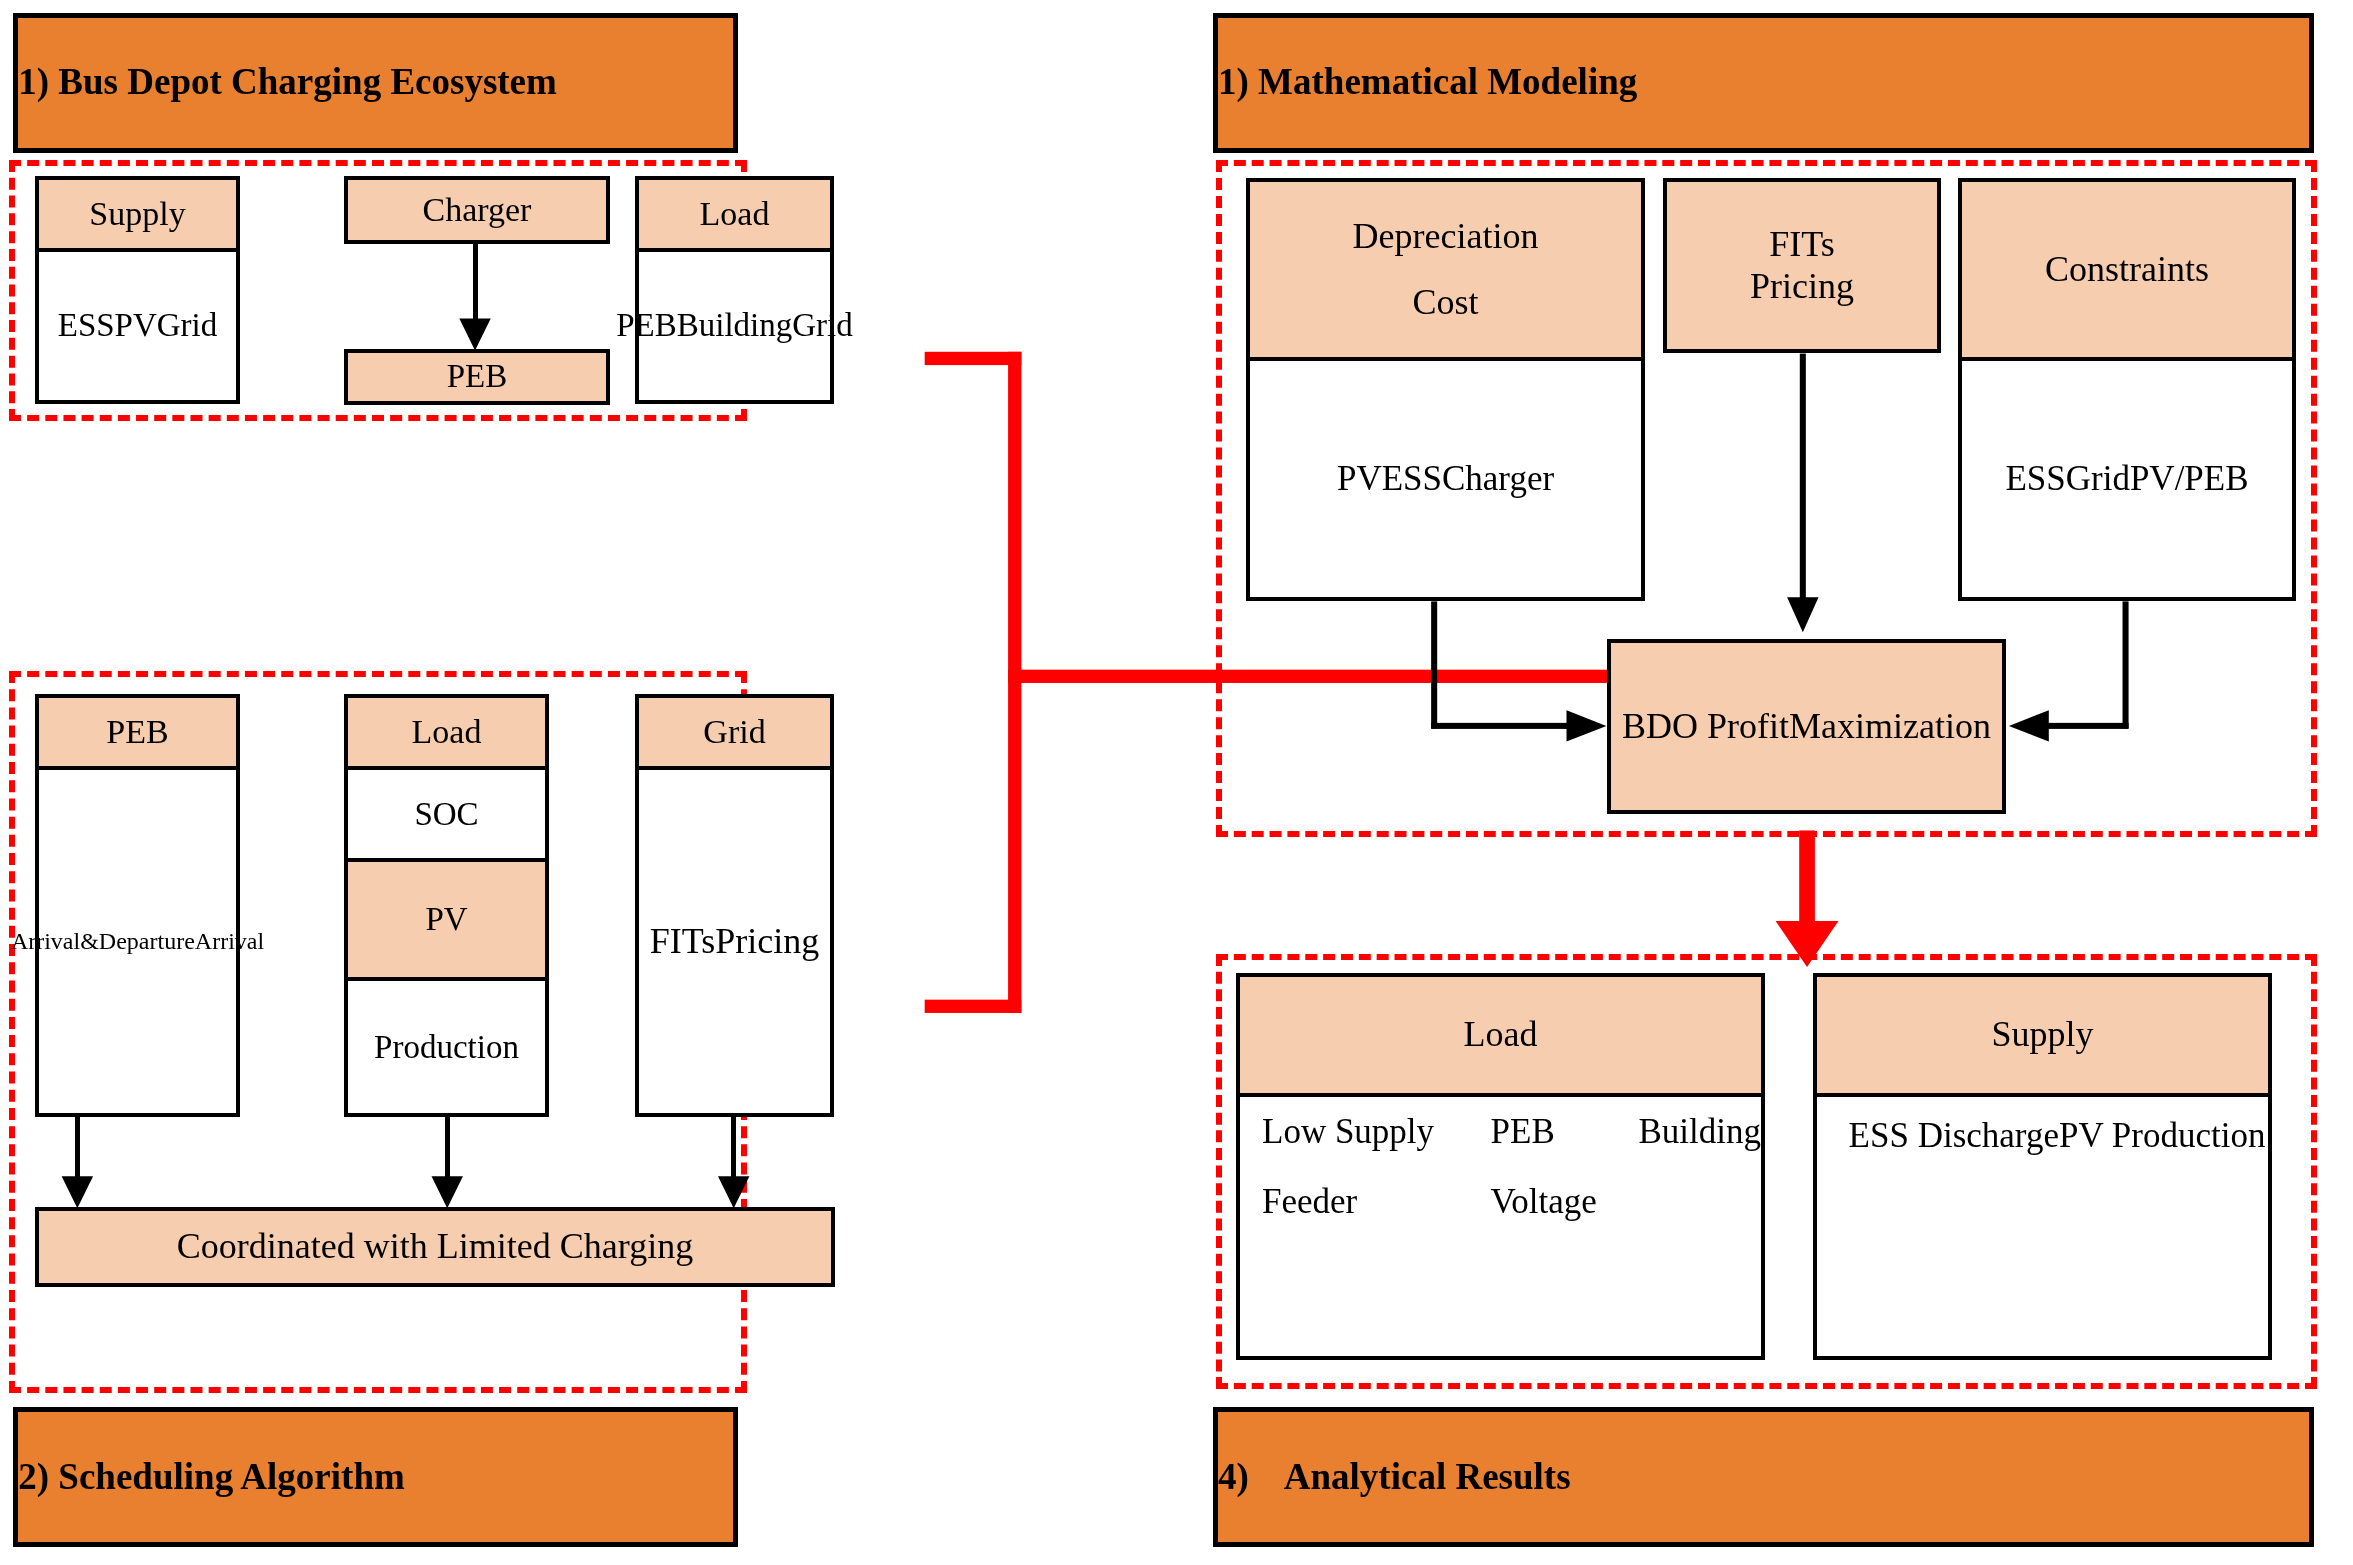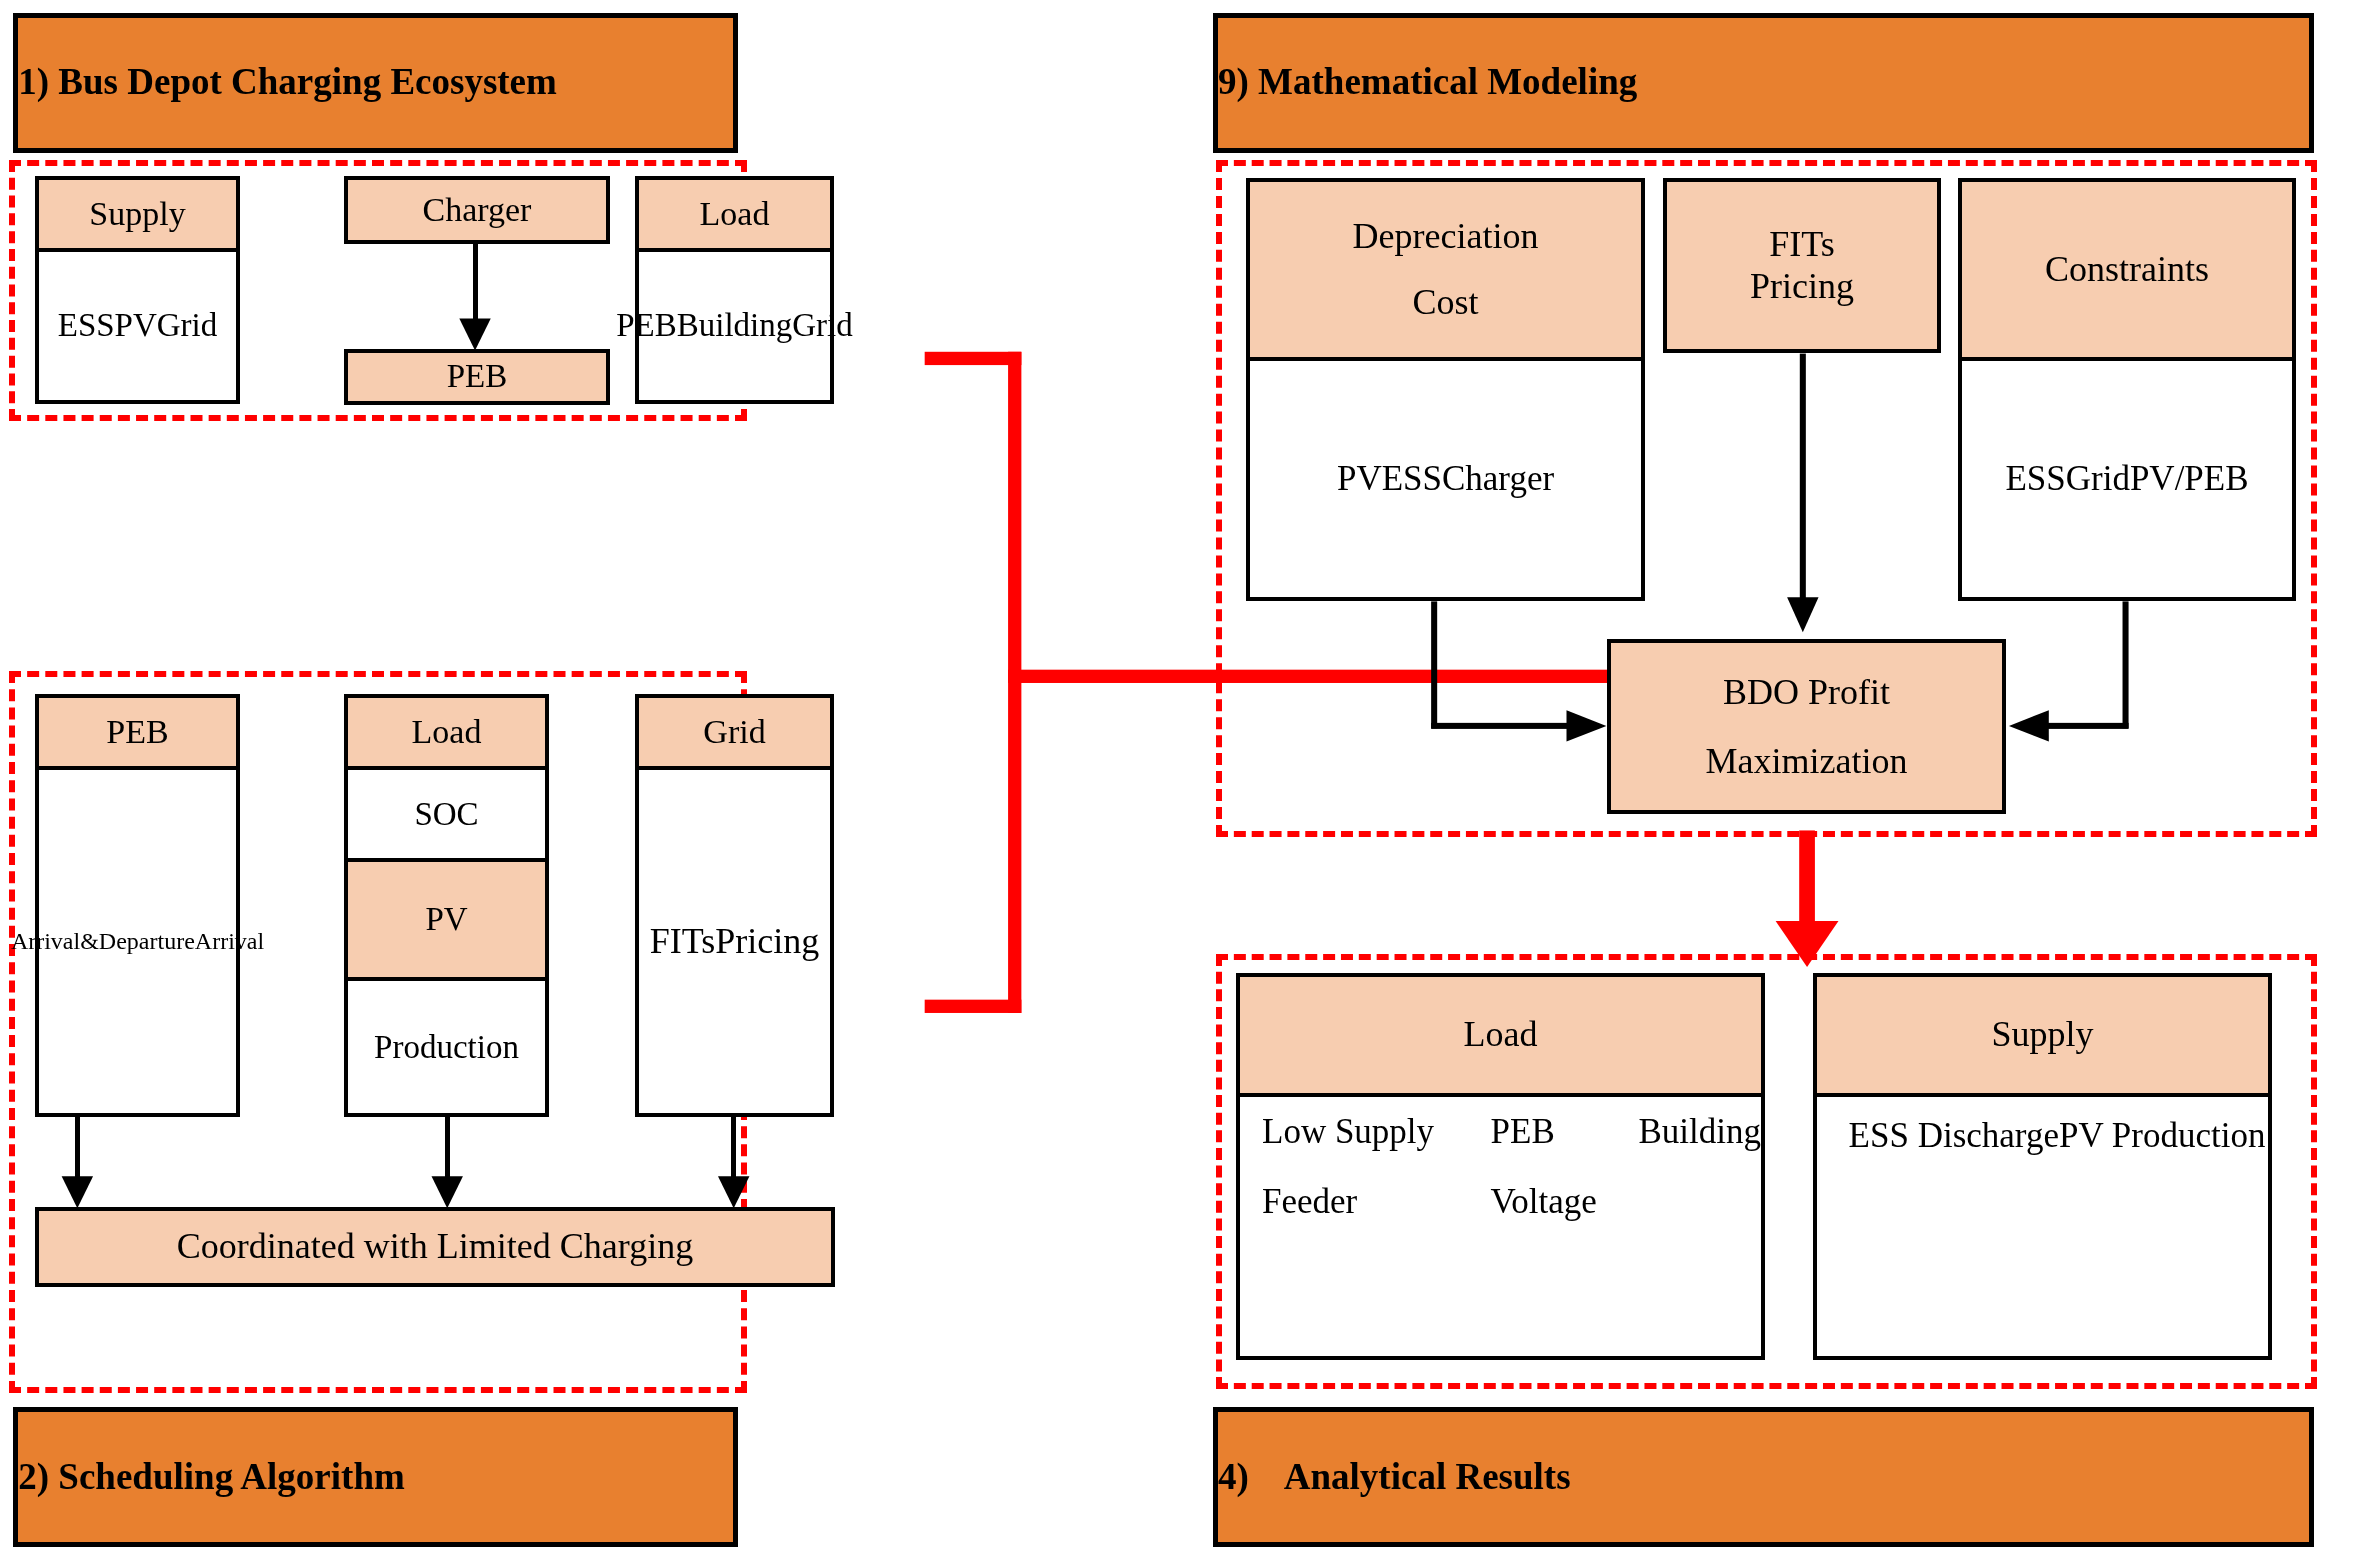--- a/index.html
+++ b/index.html
@@ -165,21 +165,21 @@
     <rect x="1530" y="1654" width="160" height="22" fill="#FF0000"></rect>
 
     <rect x="1668" y="582" width="22" height="1094" fill="#FF0000"></rect>
 
     <rect x="1668" y="1108" width="1090" height="22" fill="#FF0000"></rect>
 
     <polygon points="2754,1090 2754,1148 2820,1119" fill="#FF0000"></polygon>
   </svg>
 
   <div class="abs title-bar" style="left:1213px;top:12.7px;width:1101px;height:140px;font-size:37px;">
-    <span>9) Mathematical Modeling</span>
+    <span>1) Mathematical Modeling</span>
   </div>
 
   <div class="abs dash-frame" style="left:1216px;top:160px;width:1101px;height:677px;"></div>
 
   <div class="abs card" style="left:1246px;top:178px;width:399px;height:423px;">
     <div class="card-head" style="height:175px;font-size:36px;flex-direction:column;gap:24px;">
       <span class="ln">Depreciation</span>
       <span class="ln">Cost</span>
     </div>
     <div class="card-body" style="font-size:35px;line-height:1.7;">
@@ -196,21 +196,21 @@
 
   <div class="abs card" style="left:1958px;top:178px;width:338px;height:423px;">
     <div class="card-head" style="height:175px;font-size:36px;">Constraints</div>
     <div class="card-body" style="font-size:35px;line-height:1.7;">
       <span class="ln">ESS</span>
       <span class="ln">Grid</span>
       <span class="ln">PV/PEB</span>
     </div>
   </div>
 
-  <div class="abs peach-box" style="left:1607px;top:639px;width:399px;height:175px;font-size:36px;flex-direction:column;line-height:1.9;">
+  <div class="abs peach-box" style="left:1607px;top:639px;width:399px;height:175px;font-size:36px;flex-direction:row;line-height:1.9;">
     <span class="ln">BDO Profit</span>
     <span class="ln">Maximization</span>
   </div>
 
   <svg class="ov" viewBox="0 0 3895 2591" width="2354" height="1566">
 
     <rect x="2368" y="995" width="10" height="210" fill="#000"></rect>
     <rect x="2368" y="1196" width="230" height="10" fill="#000"></rect>
     <polygon points="2592,1175 2592,1227 2658,1201" fill="#000"></polygon>
 

